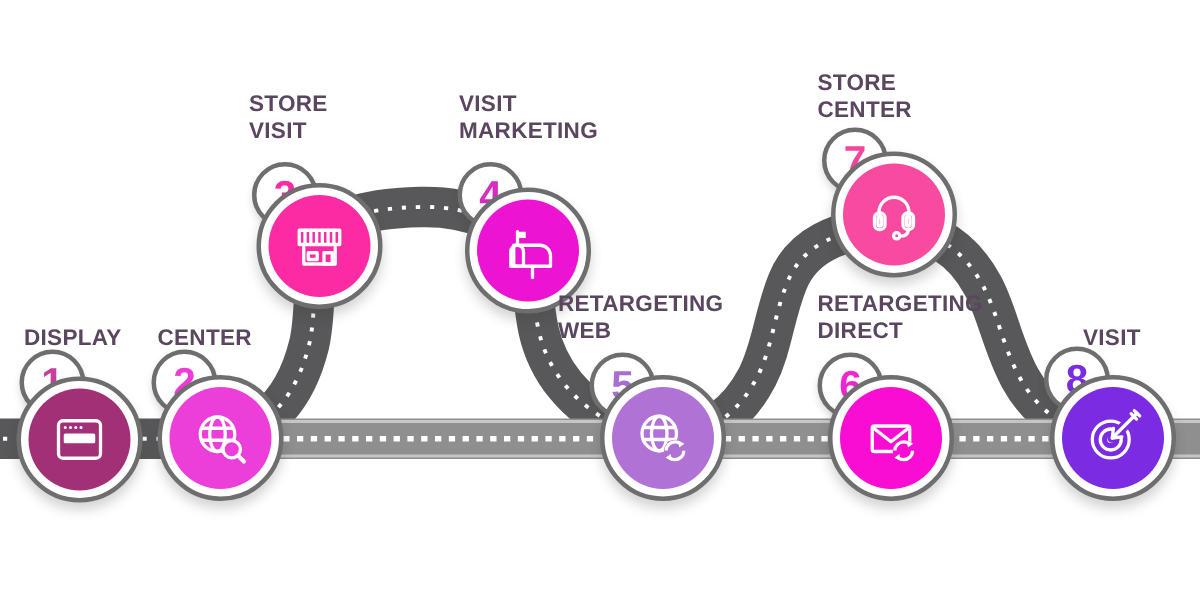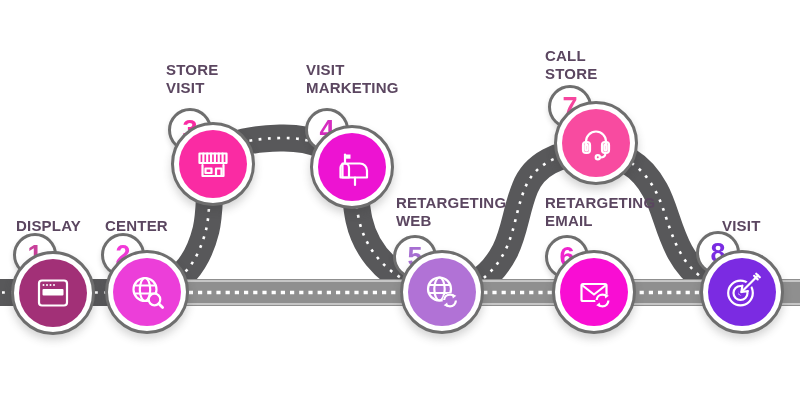--- a/index.html
+++ b/index.html
@@ -33,21 +33,21 @@
     background:var(--c,#cc3399);
     display:flex;align-items:center;justify-content:center;
   }
   .icon{stroke:#fff;fill:none;stroke-width:2.2;stroke-linecap:round;stroke-linejoin:round;}
 
   
   .s1 .label{left:16px;top:217px}   .s1 .badge{left:13px;top:233px}  .s1 .circle{left:11px;top:251px}
   .s2 .label{left:105px;top:217px}  .s2 .badge{left:101px;top:233px} .s2 .circle{left:105px;top:250px}
   .s3 .label{left:166px;top:61px;width:70px}   .s3 .badge{left:168px;top:108px} .s3 .circle{left:171px;top:122px}
   .s4 .label{left:306px;top:61px;width:118px}  .s4 .badge{left:305px;top:108px} .s4 .circle{left:310px;top:125px}
-  .s5 .label{left:396px;top:194px;width:126px} .s5 .badge{left:393px;top:235px} .s5 .circle{left:400px;top:250px}
+  .s5 .label{left:372px;top:194px;width:126px} .s5 .badge{left:393px;top:235px} .s5 .circle{left:400px;top:250px}
   .s6 .label{left:545px;top:194px;width:126px} .s6 .badge{left:545px;top:235px} .s6 .circle{left:552px;top:250px}
   .s7 .label{left:545px;top:47px;width:82px}   .s7 .badge{left:548px;top:85px}  .s7 .circle{left:554px;top:101px}
   .s8 .label{left:722px;top:217px}  .s8 .badge{left:696px;top:231px} .s8 .circle{left:700px;top:250px}
 </style>
 </head>
 <body style="--label-color: #5b4660; --road-dark: #58585a; --road-light: #8f8f8f; --road-edge: #c6c6c6; --road-dash: #ffffff;">
 
 <div id="stage">
 
   <svg id="road-svg" width="800" height="400" viewBox="0 0 800 400">
@@ -166,40 +166,40 @@
         <circle cx="30" cy="30.5" r="7.3" style="fill:var(--c)" stroke="none"></circle>
         <circle cx="30" cy="30.5" r="5.9" stroke-dasharray="12.8 5.8" stroke-linecap="butt"></circle>
         <path d="M27.9 37.3 L23.7 35.2 L27.2 32.6 Z" fill="#fff" stroke="none"></path>
         <path d="M32.1 23.7 L36.3 25.8 L32.8 28.4 Z" fill="#fff" stroke="none"></path>
       </svg>
     </div>
       </div>
   </div>
 
   <div class="step s6" style="--c: #f90dd3; --n: #ef25cd;">
-    <div class="label">RETARGETING EMAIL</div>
+    <div class="label">RETARGETING DIRECT</div>
     <div class="badge">
         <span>6</span>
       </div>
     <div class="circle">
         <div class="inner">
       <svg class="icon" width="44" height="44" viewBox="0 0 44 44">
         <rect x="9.5" y="14" width="25" height="17" rx="1.5"></rect>
         <path d="M10.5 15.5 L22 24.5 L33.5 15.5"></path>
         <circle cx="30.5" cy="30.5" r="7.3" style="fill:var(--c)" stroke="none"></circle>
         <circle cx="30.5" cy="30.5" r="5.9" stroke-dasharray="12.8 5.8" stroke-linecap="butt"></circle>
         <path d="M28.4 37.3 L24.2 35.2 L27.7 32.6 Z" fill="#fff" stroke="none"></path>
         <path d="M32.6 23.7 L36.8 25.8 L33.3 28.4 Z" fill="#fff" stroke="none"></path>
       </svg>
     </div>
       </div>
   </div>
 
   <div class="step s7" style="--c: #f84ba0; --n: #f6459e;">
-    <div class="label">CALL STORE</div>
+    <div class="label">STORE CENTER</div>
     <div class="badge">
         <span>7</span>
       </div>
     <div class="circle">
         <div class="inner">
       <svg class="icon" width="44" height="44" viewBox="0 0 44 44">
         <path d="M12 24 V20.5 A10 10 0 0 1 32 20.5 V24"></path>
         <rect x="9" y="21" width="7" height="11" rx="3"></rect>
         <rect x="11.3" y="23.3" width="2.4" height="6.4" rx="1.2"></rect>
         <rect x="28" y="21" width="7" height="11" rx="3"></rect>

